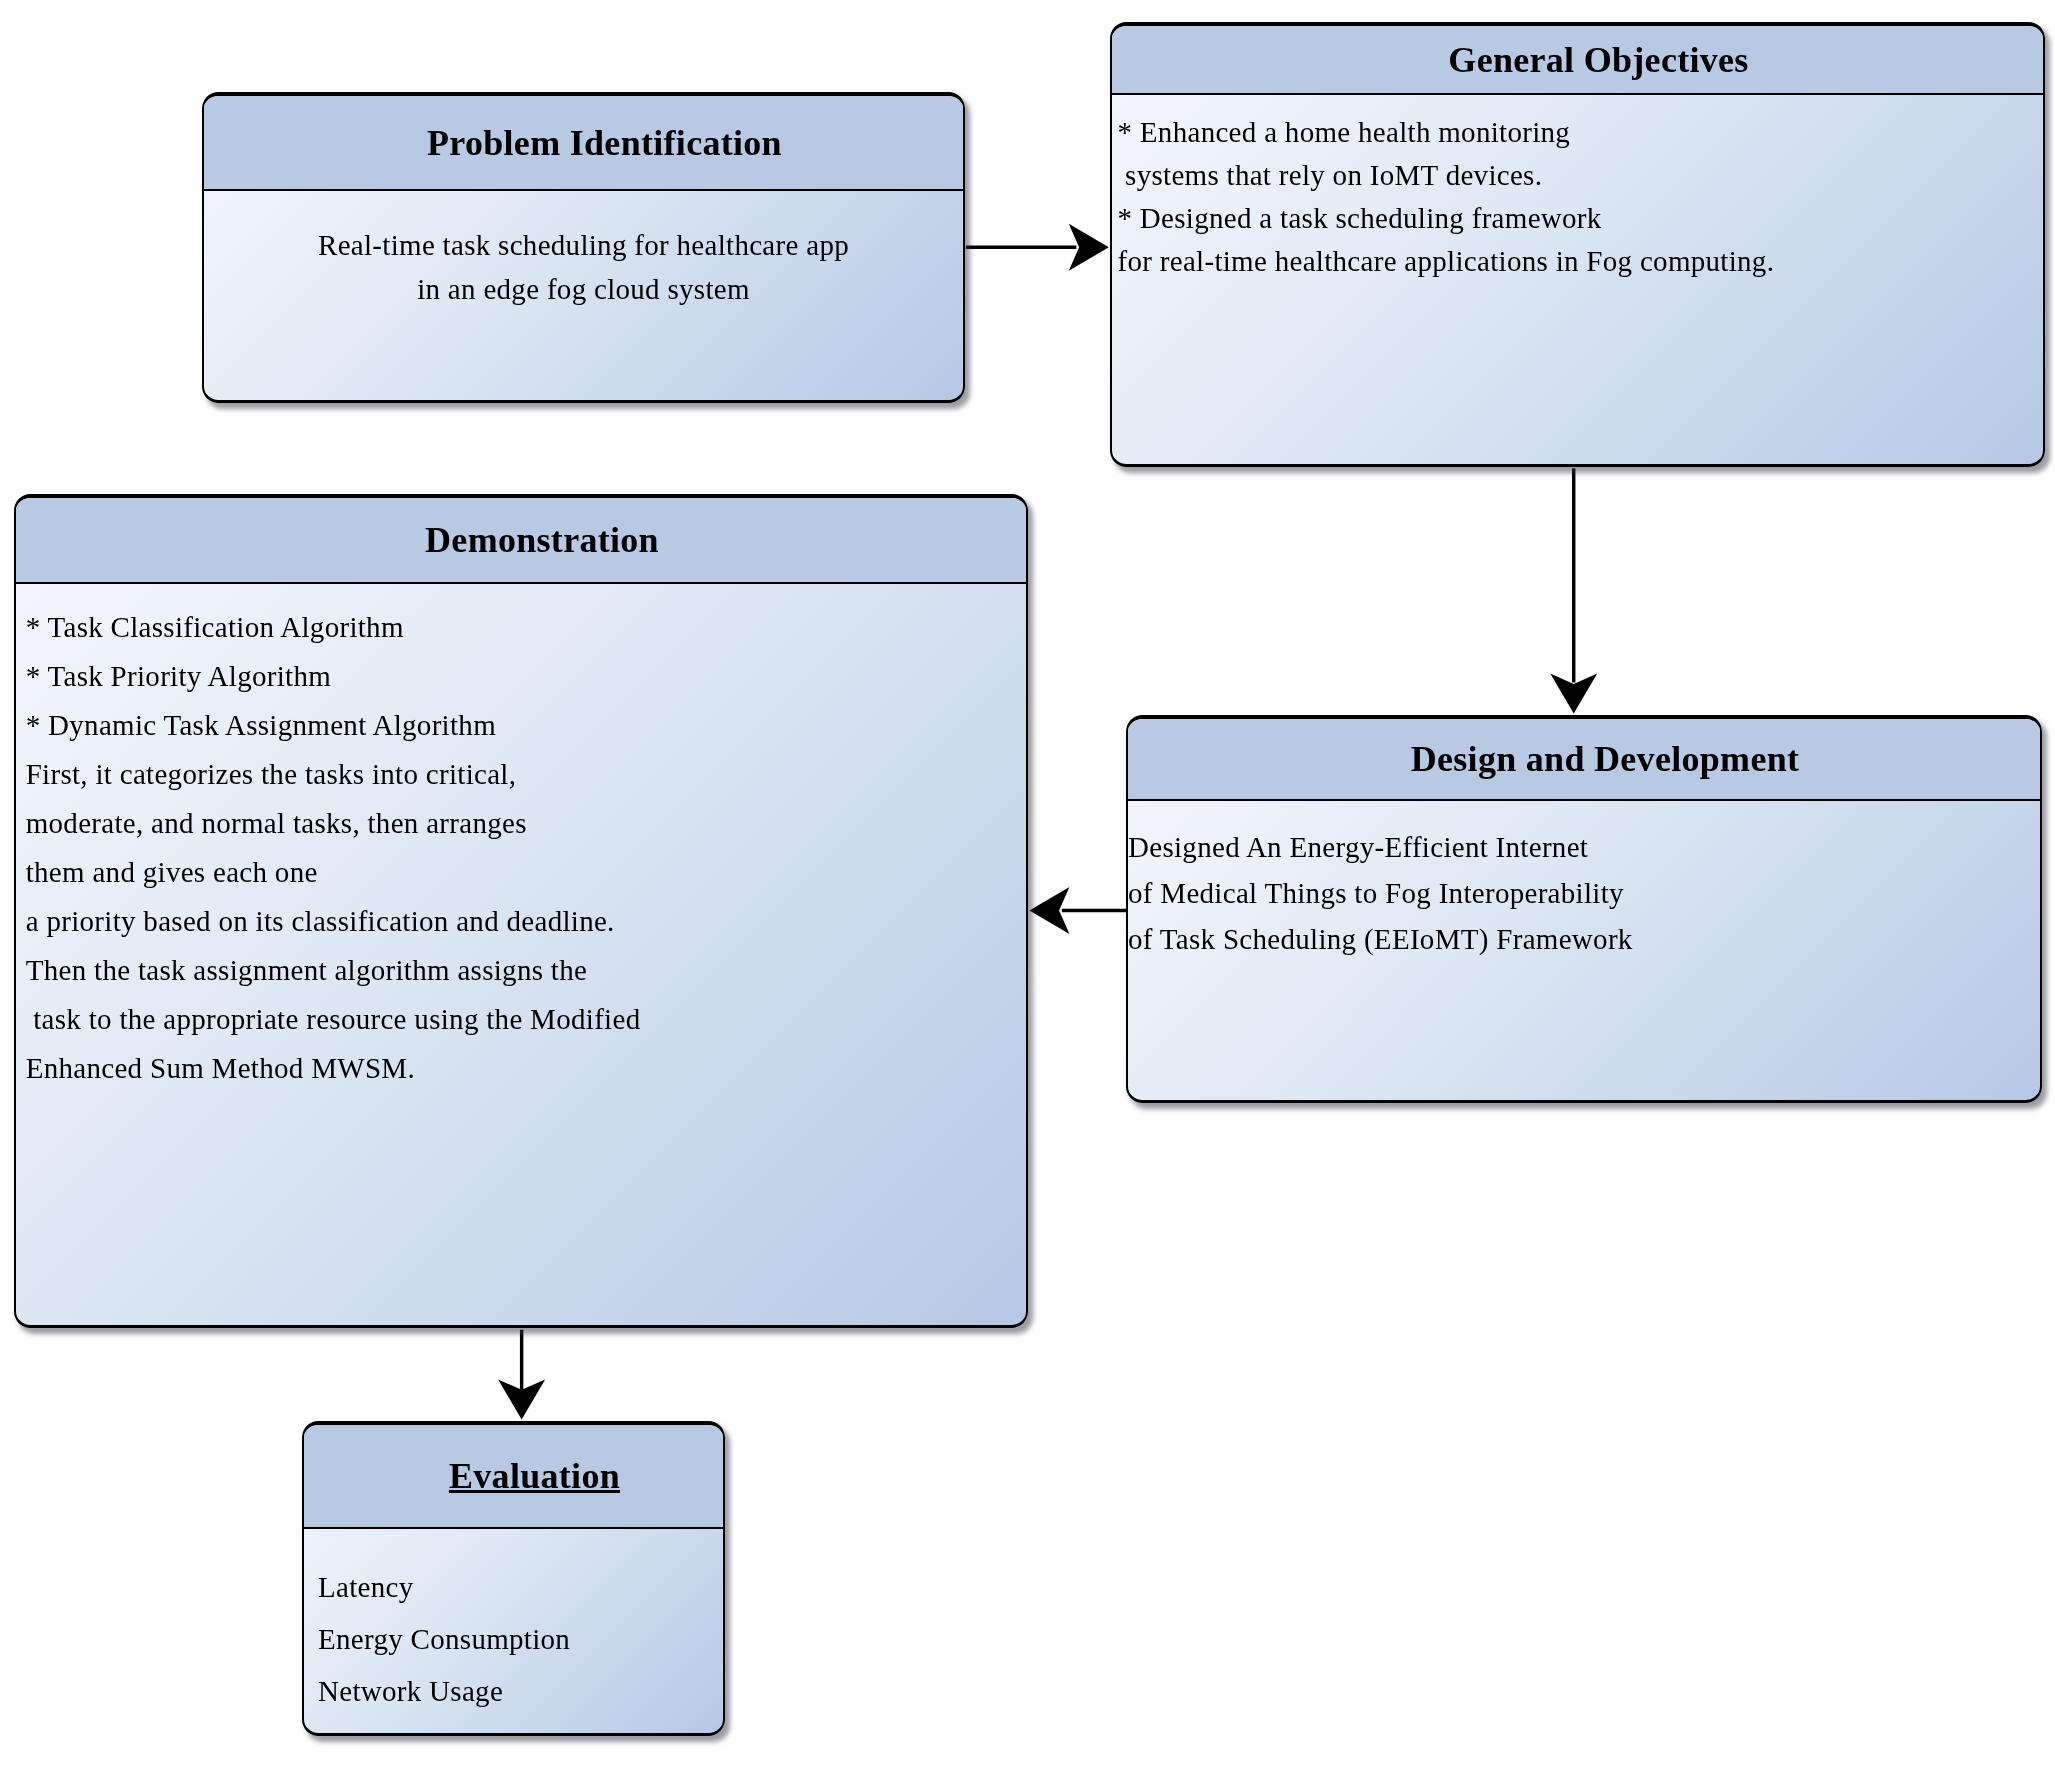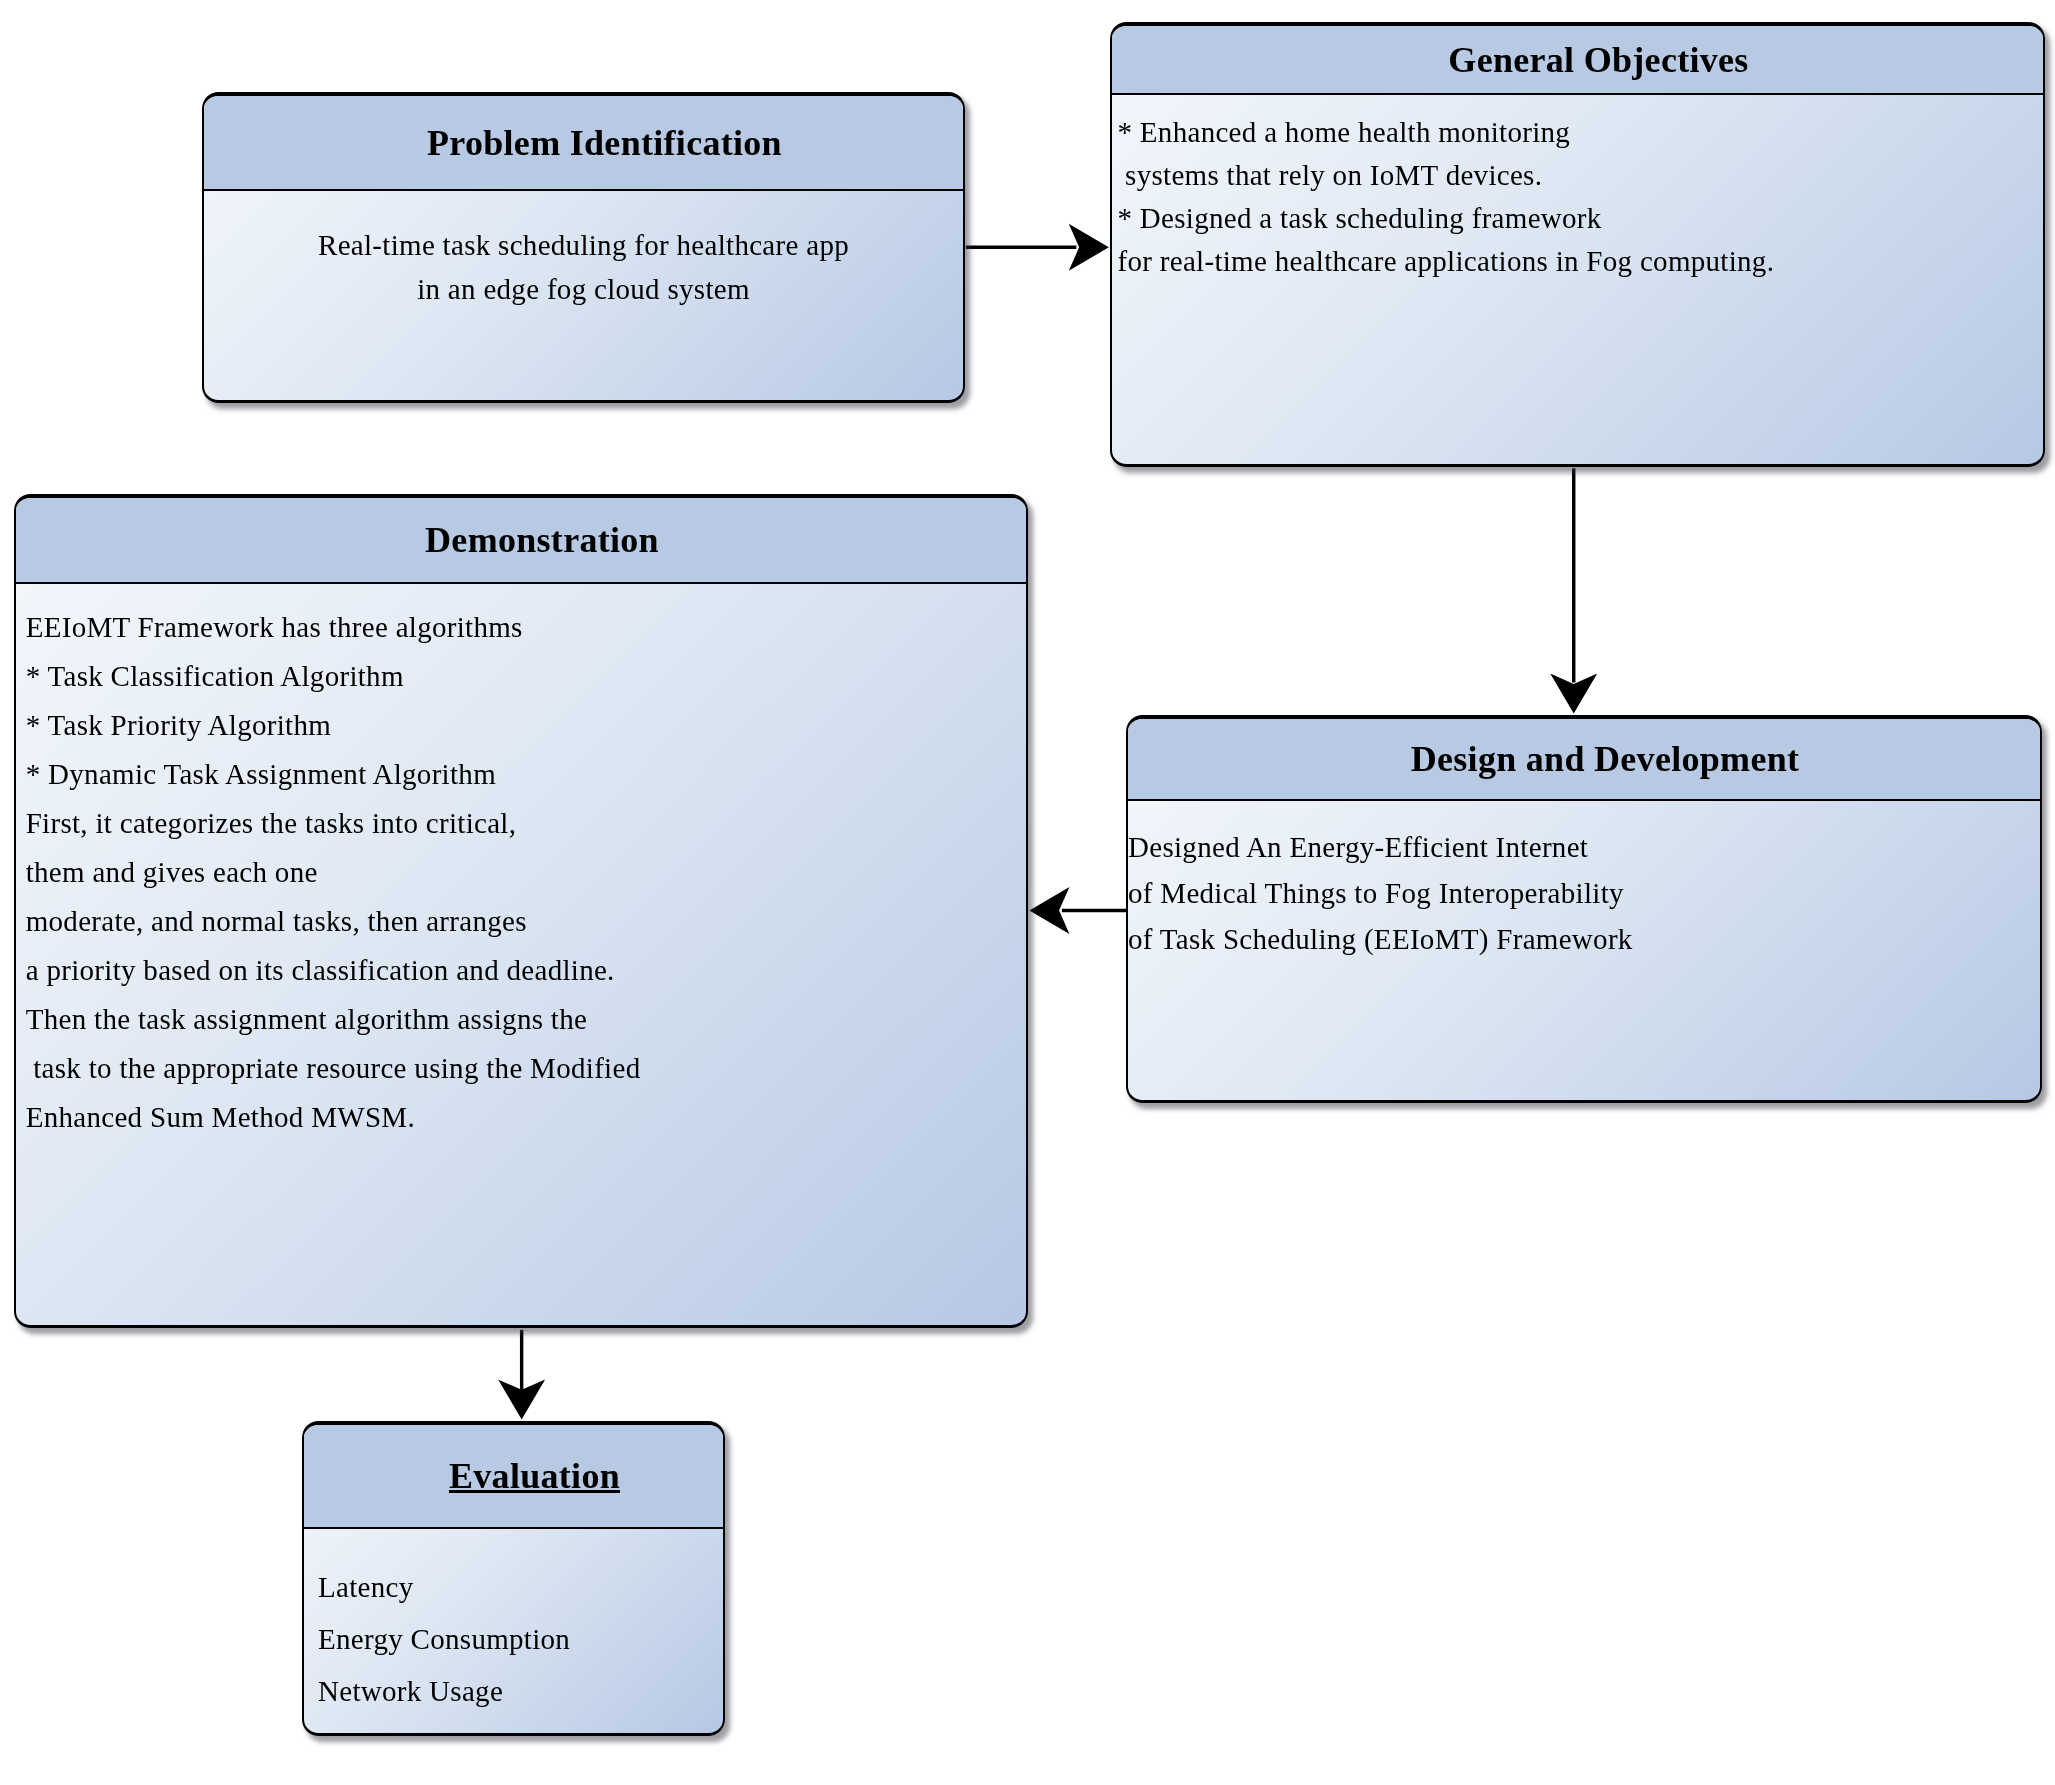--- a/index.html
+++ b/index.html
@@ -121,27 +121,26 @@
         <div class="line">* Designed a task scheduling framework</div>
         <div class="line">for real-time healthcare applications in Fog computing.</div>
       </div>
   </div>
 
   <div class="box" id="box-demonstration">
     <div class="box-header">
       <span class="box-title">Demonstration</span>
     </div>
     <div class="box-body">
-        <div class="line">EEIoMT Framework has three algorithms</div>
         <div class="line">* Task Classification Algorithm</div>
         <div class="line">* Task Priority Algorithm</div>
         <div class="line">* Dynamic Task Assignment Algorithm</div>
         <div class="line">First, it categorizes the tasks into critical,</div>
+        <div class="line">moderate, and normal tasks, then arranges</div>
         <div class="line">them and gives each one</div>
-        <div class="line">moderate, and normal tasks, then arranges</div>
         <div class="line">a priority based on its classification and deadline.</div>
         <div class="line">Then the task assignment algorithm assigns the</div>
         <div class="line"> task to the appropriate resource using the Modified</div>
         <div class="line">Enhanced Sum Method MWSM.</div>
       </div>
   </div>
 
   <div class="box" id="box-design">
     <div class="box-header">
       <span class="box-title">Design and Development</span>

